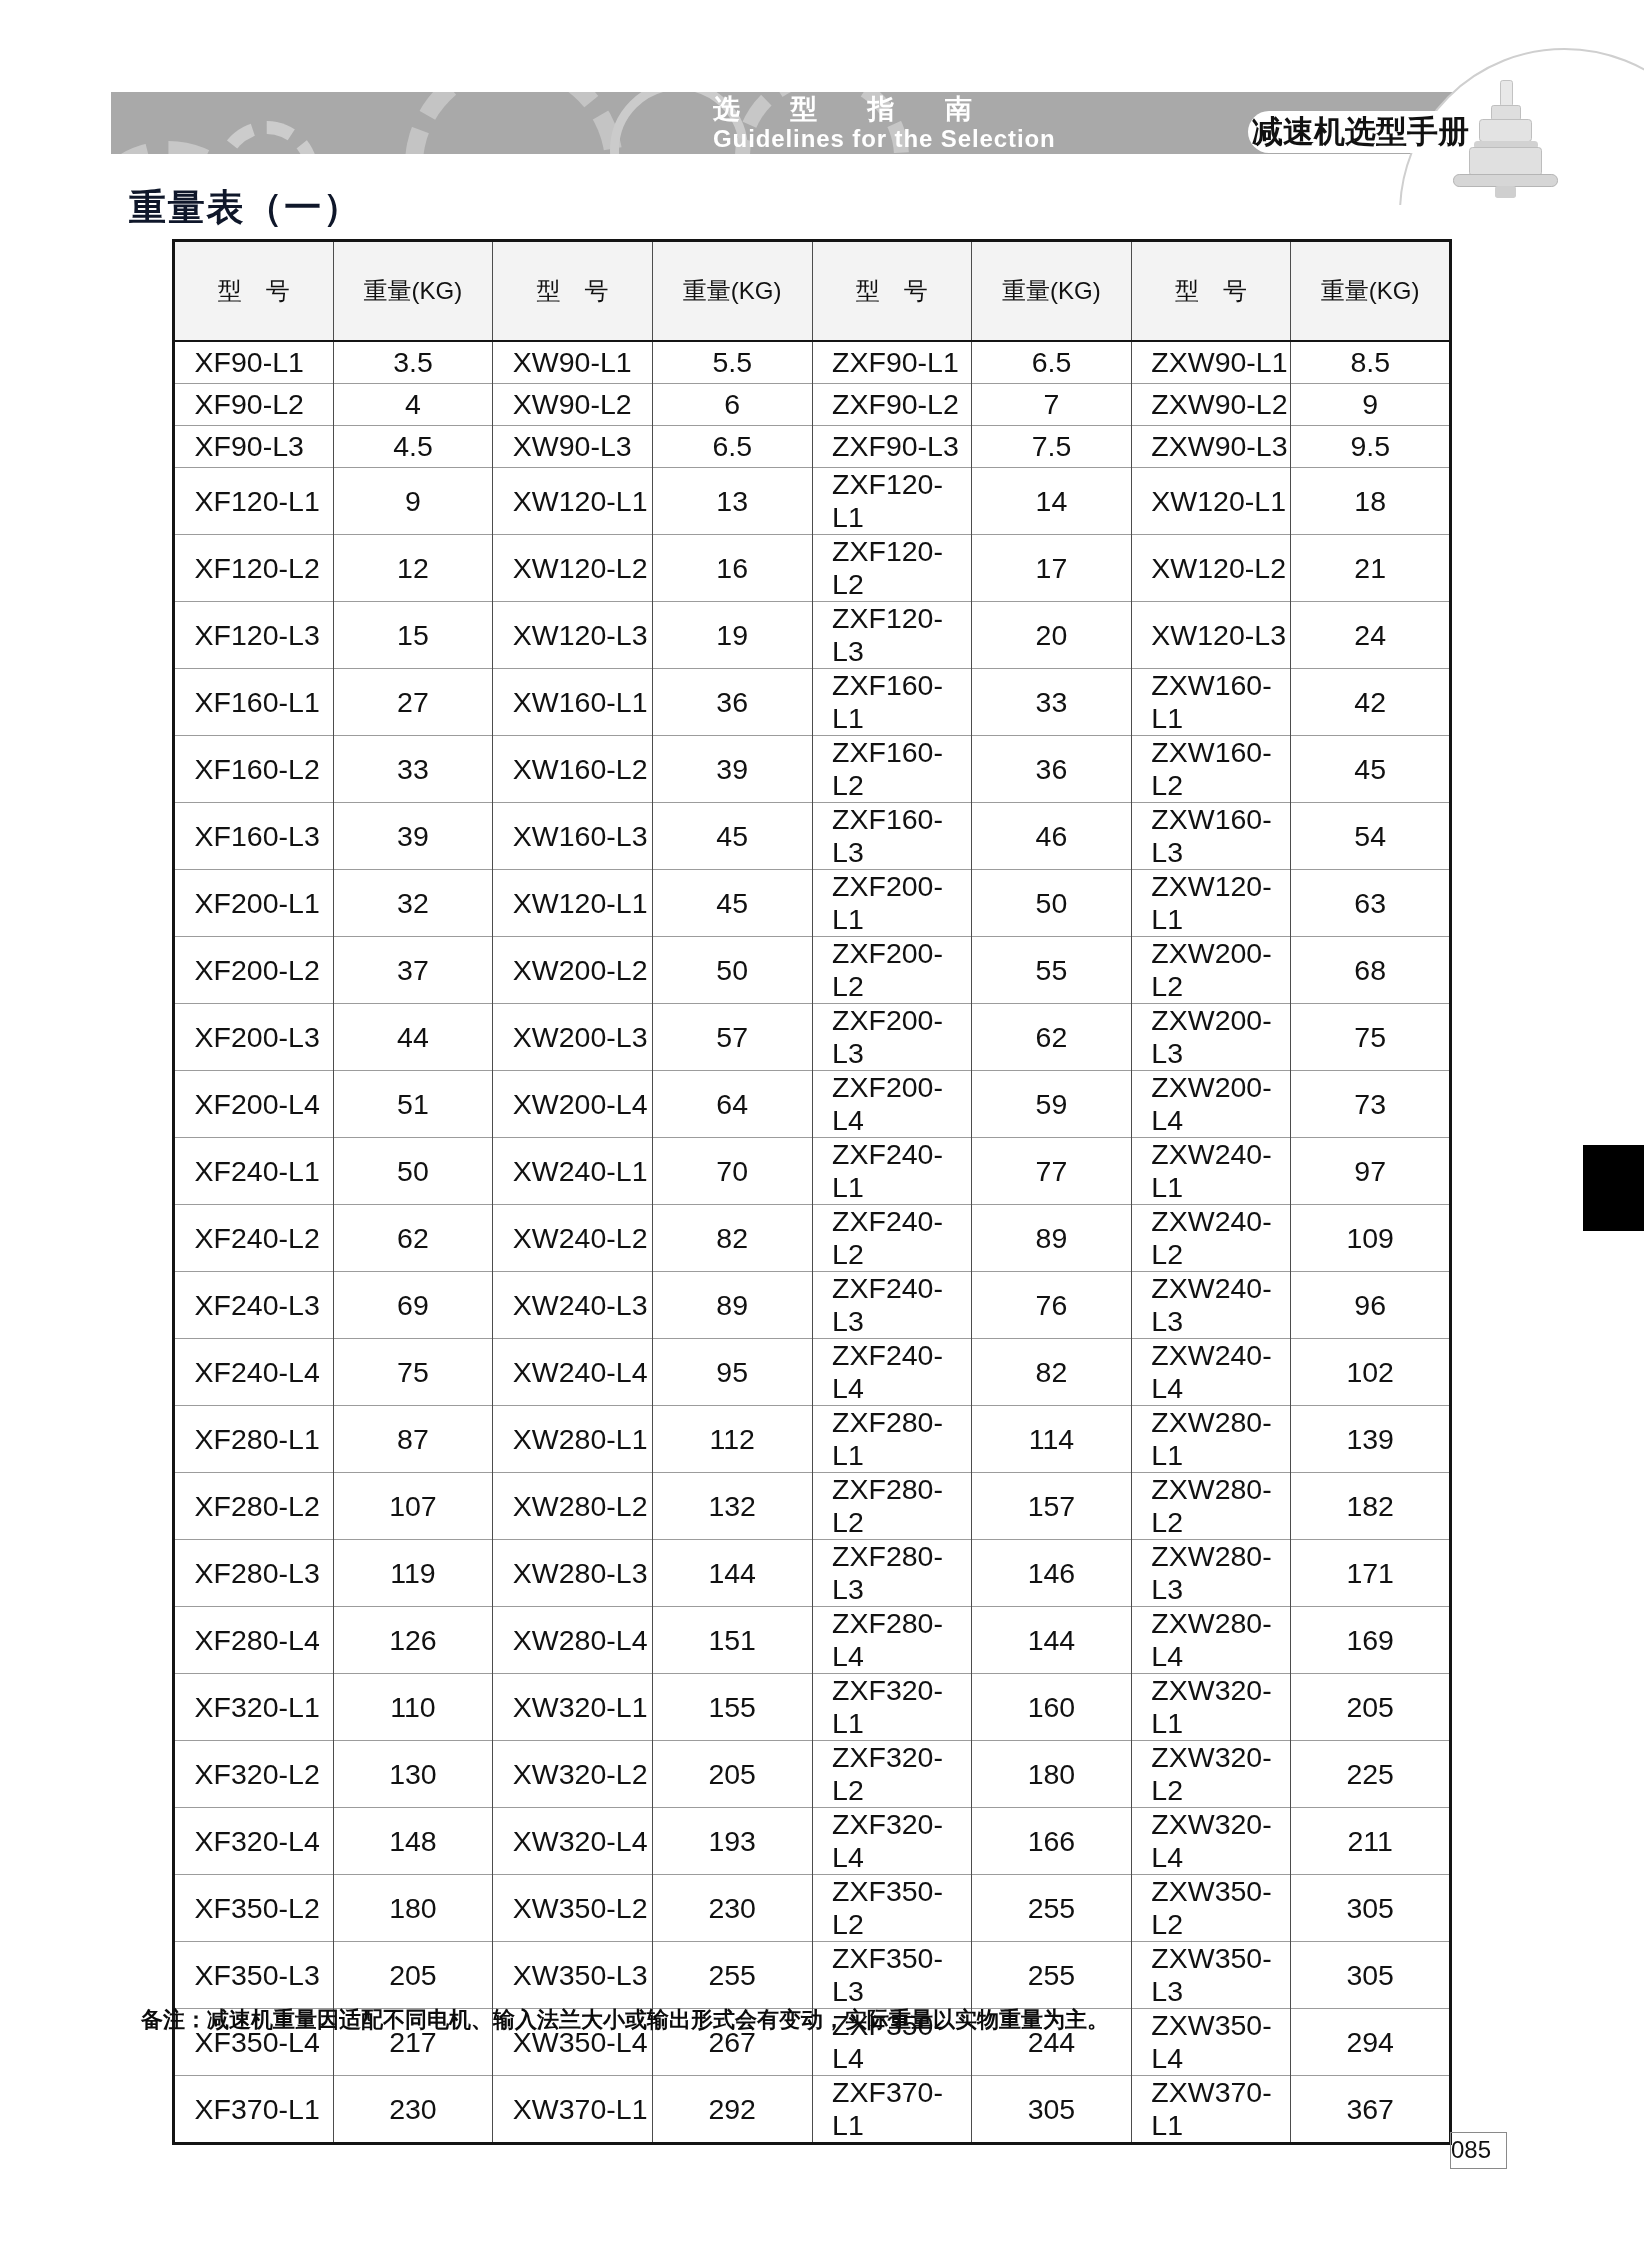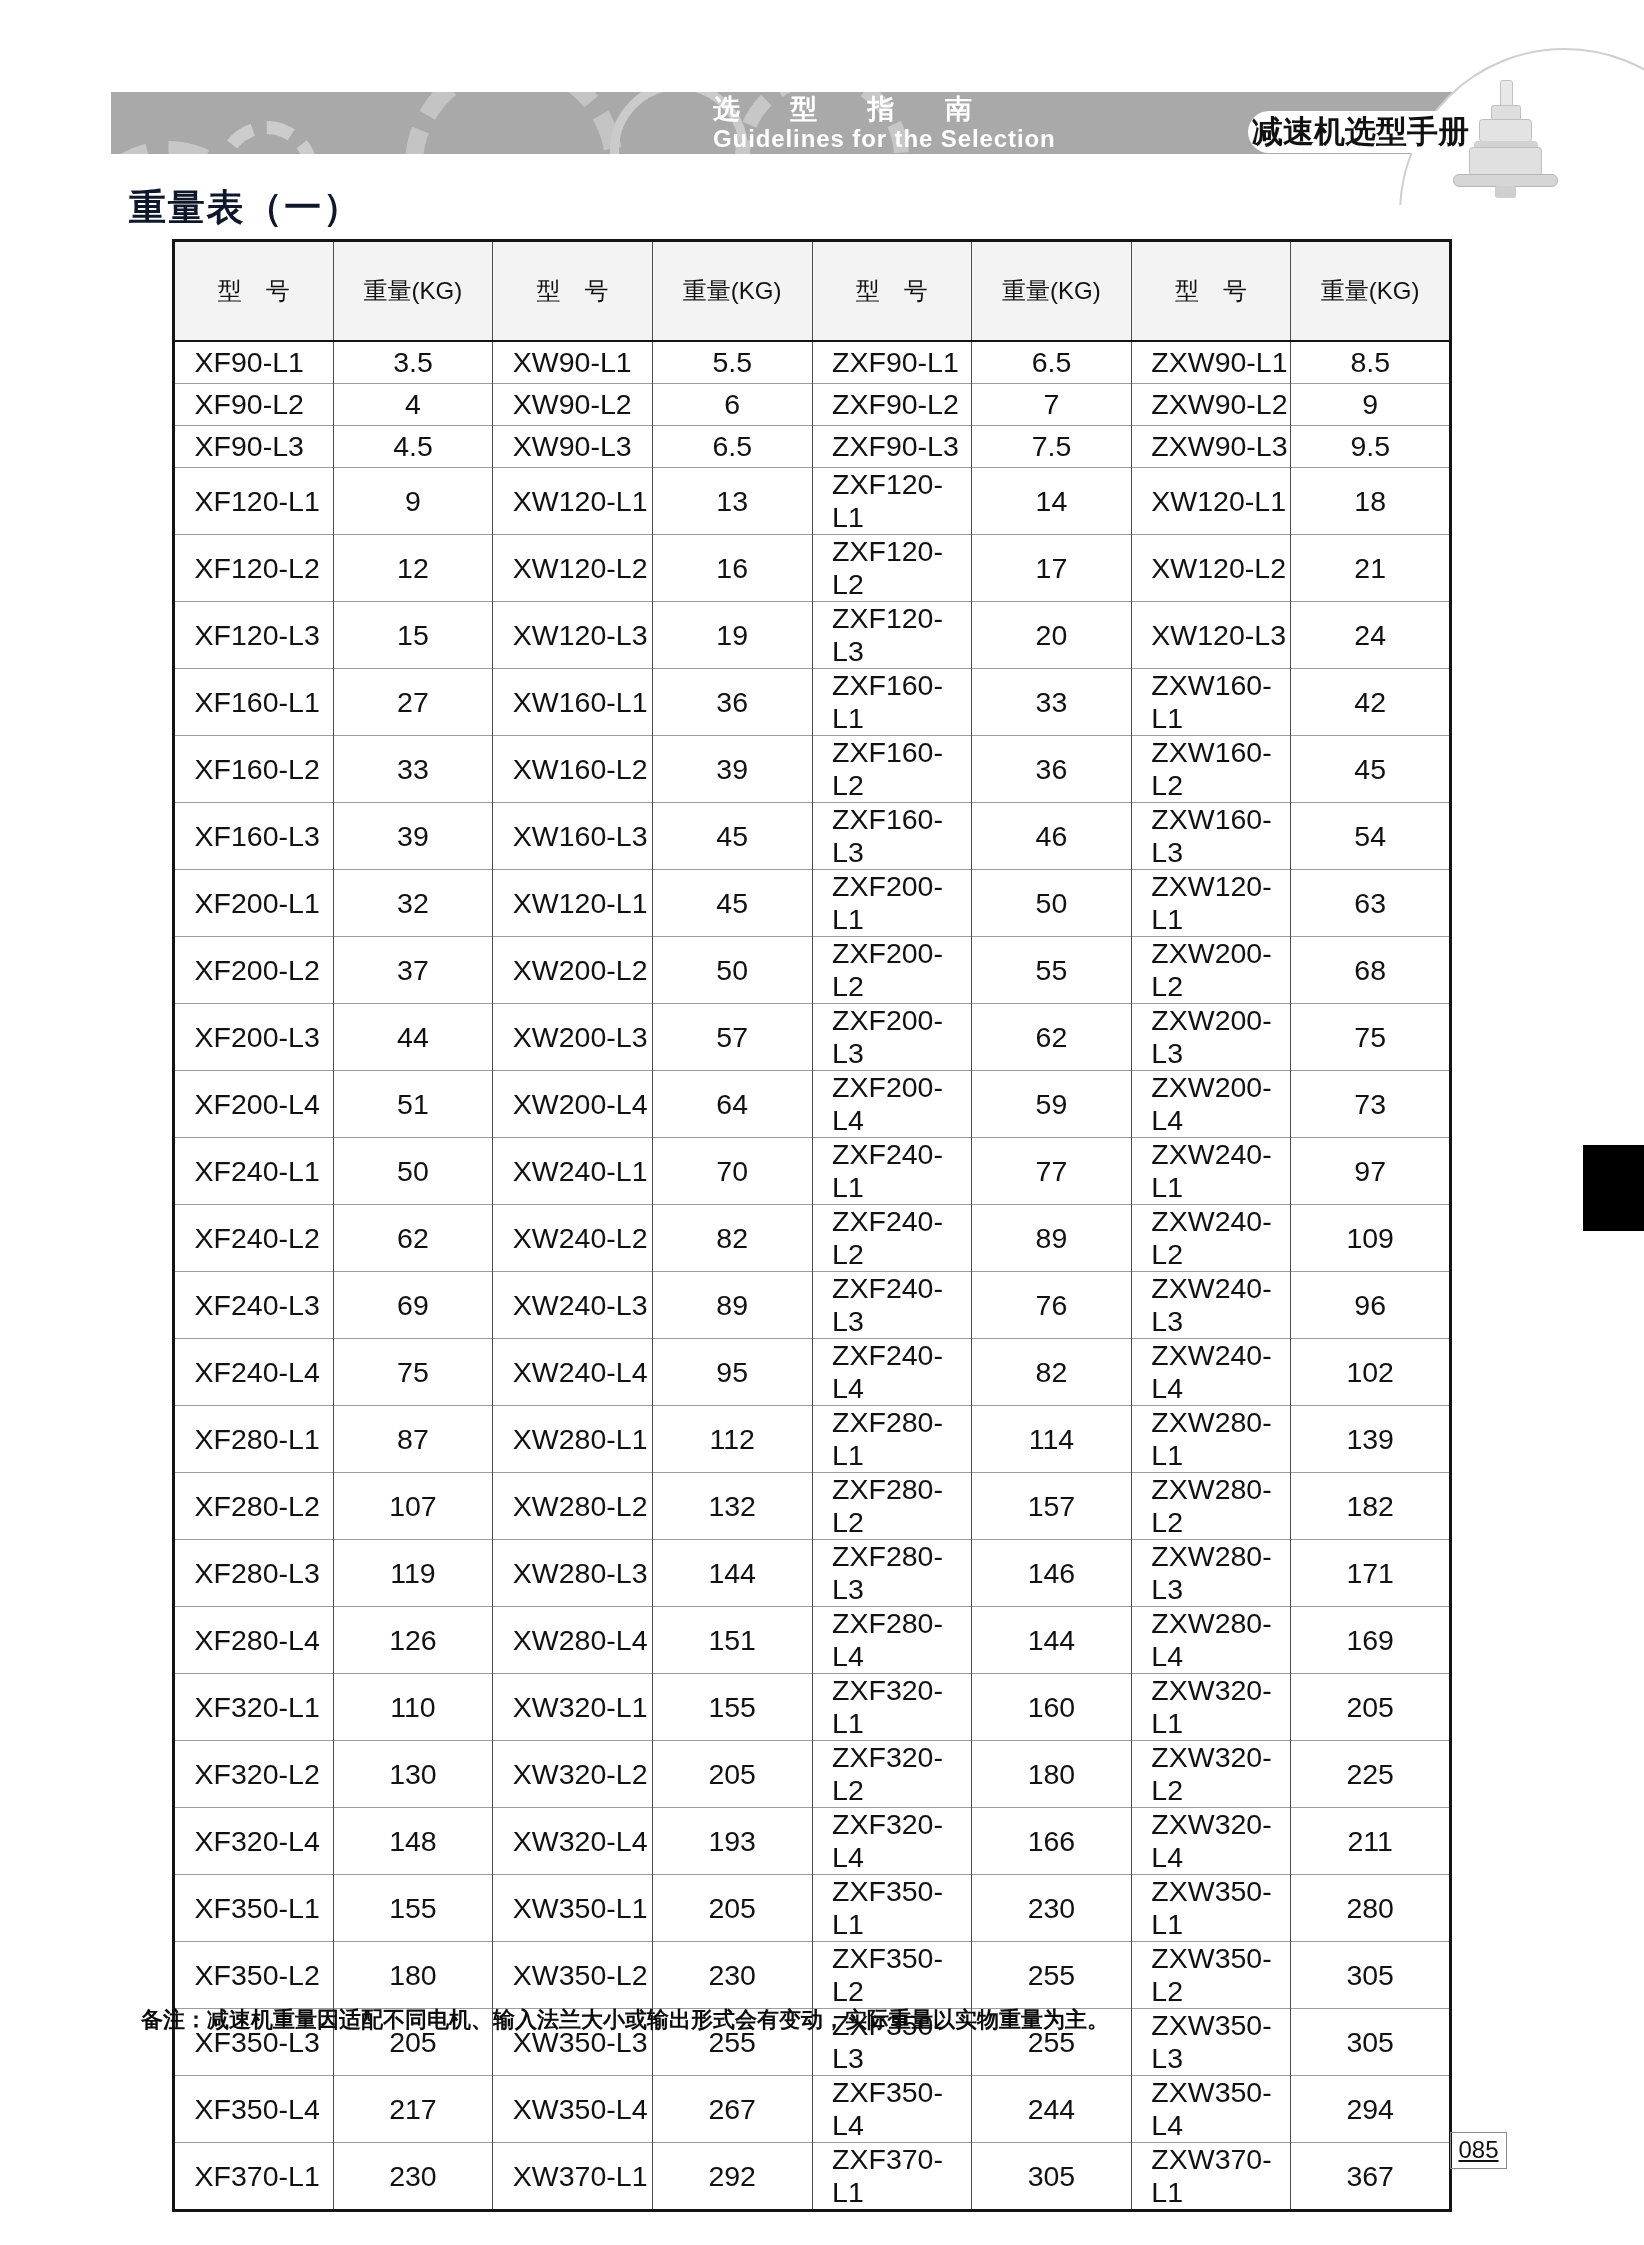--- a/index.html
+++ b/index.html
@@ -53,21 +53,21 @@
                    border-left:1.8px solid #4d4d4d;border-right:1.8px solid #4d4d4d;
                    border-top:1.8px solid #9c9c9c;}
   table.weights td.model{text-align:left;padding-left:19.6px;}
   table.weights td.weight{text-align:center;}
 
   
   .note{position:absolute;left:141px;top:2005px;width:1248px;font-size:22px;font-weight:bold;
         color:#0c0c0c;z-index:2;}
   .edge-tab{position:absolute;left:1583px;top:1145px;width:61px;height:86px;background:#000;z-index:2;}
   .page-num{position:absolute;left:1450px;top:2132px;width:57px;height:37px;box-sizing:border-box;
-            border:1.8px solid #8a8a8a;text-align:center;line-height:34px;font-size:24px;color:#111;z-index:2;text-decoration:underline;}
+            border:1.8px solid #8a8a8a;line-height:34px;font-size:24px;color:#111;z-index:2;}
 </style>
 </head>
 <body>
 
 <div id="page">
 
   <div class="banner">
     <div class="gear g1"></div>
 
     <div class="gear g3"></div>
@@ -346,30 +346,20 @@
           <td class="model">XF320-L4</td>
           <td class="weight">148</td>
           <td class="model">XW320-L4</td>
           <td class="weight">193</td>
           <td class="model">ZXF320-L4</td>
           <td class="weight">166</td>
           <td class="model">ZXW320-L4</td>
           <td class="weight">211</td>
         </tr>
         <tr>
-          <td class="model">XF350-L1</td>
-          <td class="weight">155</td>
-          <td class="model">XW350-L1</td>
-          <td class="weight">205</td>
-          <td class="model">ZXF350-L1</td>
-          <td class="weight">230</td>
-          <td class="model">ZXW350-L1</td>
-          <td class="weight">280</td>
-        </tr>
-        <tr>
           <td class="model">XF350-L2</td>
           <td class="weight">180</td>
           <td class="model">XW350-L2</td>
           <td class="weight">230</td>
           <td class="model">ZXF350-L2</td>
           <td class="weight">255</td>
           <td class="model">ZXW350-L2</td>
           <td class="weight">305</td>
         </tr>
         <tr>

